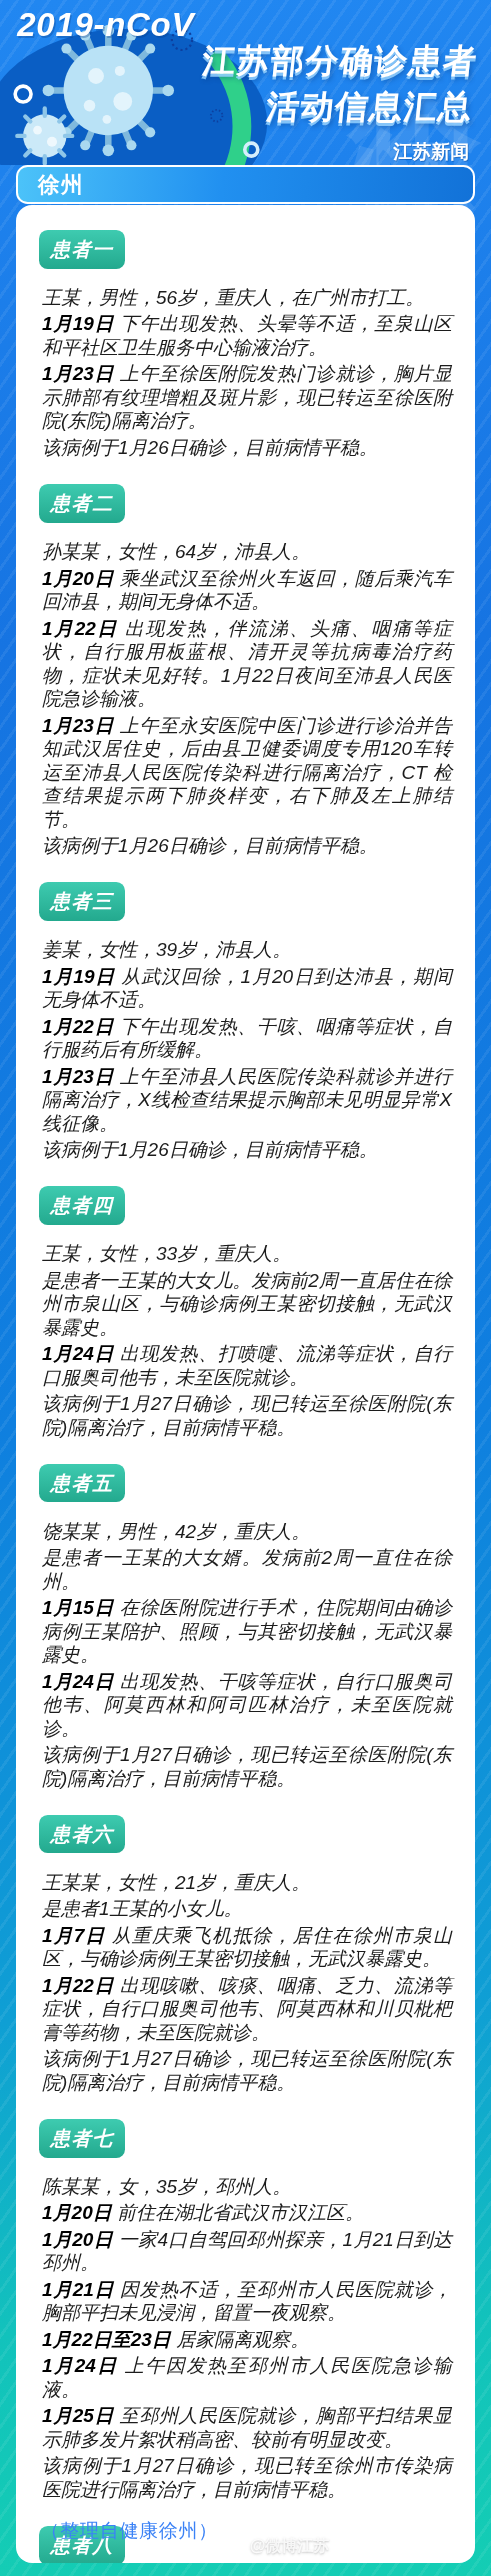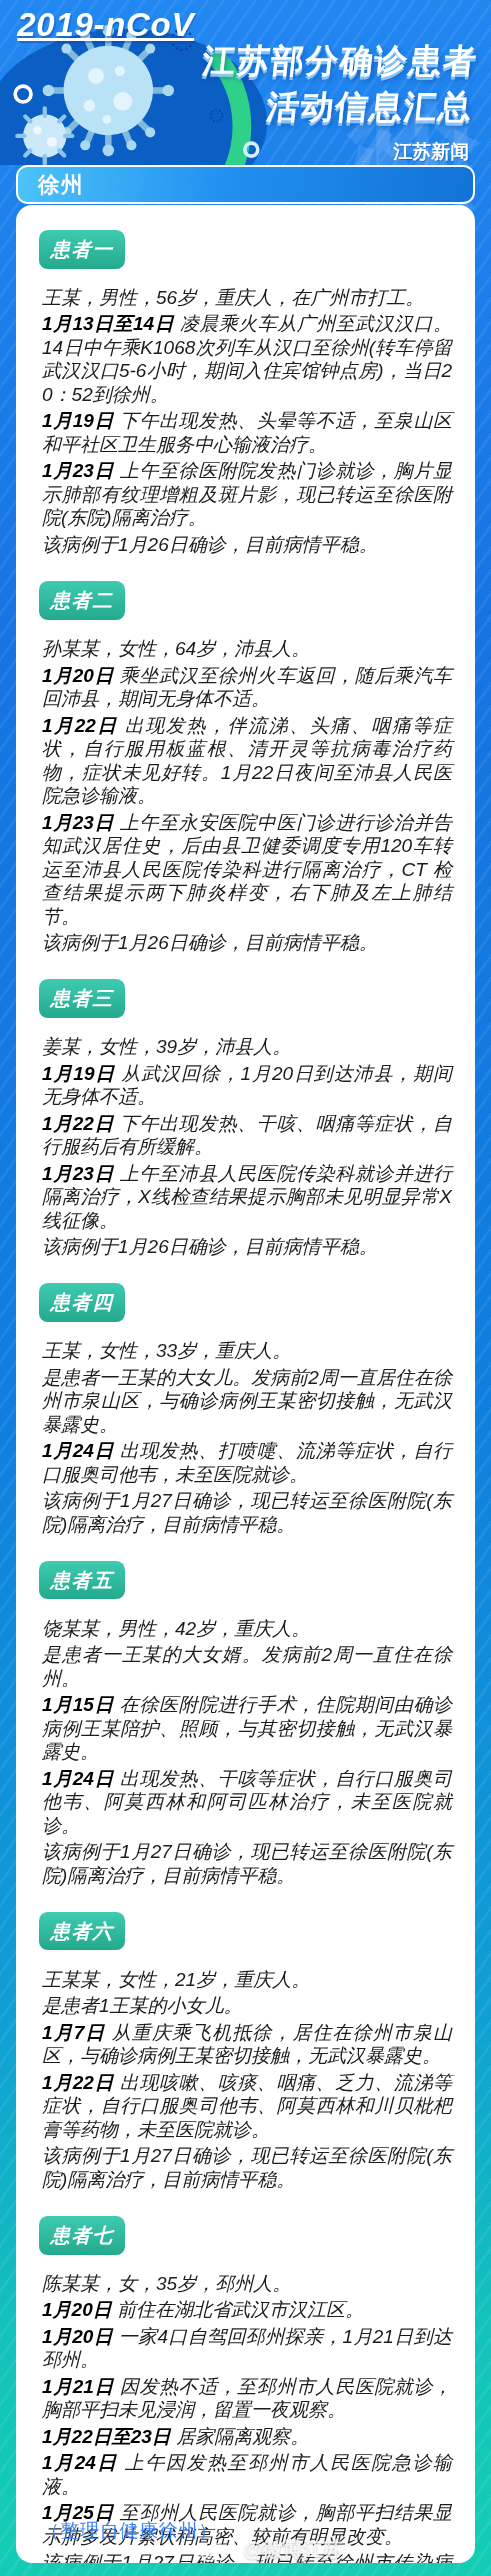--- a/index.html
+++ b/index.html
@@ -11,21 +11,20 @@
   .bg-stripes{
     position:absolute;inset:0;z-index:0;pointer-events:none;
     background:repeating-linear-gradient(125deg,rgba(255,255,255,0.07) 0 2.9px,rgba(255,255,255,0) 2.9px 13px);
   }
   
   .header{position:relative;height:165px;z-index:1;}
   .logo{
     position:absolute;left:17.3px;top:5.8px;
     font-size:33px;font-weight:bold;font-style:italic;color:#ffffff;letter-spacing:0.7px;
     text-shadow:1.4px 2.2px 0 rgba(8,62,140,.35);
-    text-decoration:underline;
   }
   .virus-art{position:absolute;left:0;top:0;width:491px;height:165px;}
   .main-title{
     position:absolute;right:16px;top:38px;text-align:right;z-index:2;
     font-size:33px;font-weight:bold;color:#ffffff;line-height:1.4;letter-spacing:1.4px;
     transform:skewX(-6deg);
     text-shadow:0 2.9px 0 rgba(150,210,255,.85),2.2px 4.3px 5px rgba(6,50,120,.45);
   }
   .producer-row{
     position:absolute;right:21.7px;top:139px;z-index:2;display:flex;align-items:center;
@@ -66,21 +65,21 @@
   }
   .patient p strong{font-weight:900;color:#000;}
   .source-note{
     position:absolute;left:24.6px;bottom:19px;margin:0;
     color:#3b82f6;font-size:19px;letter-spacing:0.7px;
   }
   
   .weibo-mark{
     position:absolute;left:50%;transform:translateX(-32%);top:2536px;z-index:5;
     display:flex;align-items:flex-end;gap:22px;
-    color:rgba(255,255,255,0.82);font-size:20px;font-weight:bold;
+    color:rgba(255,255,255,0.82);font-size:16px;font-weight:bold;
     text-shadow:0 0.7px 2.2px rgba(80,80,80,0.35);
   }
 </style>
 </head>
 <body>
 
 <div class="bg-stripes"></div>
 
 <div class="header">
   <svg class="virus-art" viewBox="0 0 680 228" xmlns="http://www.w3.org/2000/svg">
@@ -161,21 +160,20 @@
 <div class="city-bar">
   <span>徐州</span>
 </div>
 
 <div class="card">
   <div>
   <section class="patient">
     <div class="badge">患者一</div>
     <div class="paras">
           <p>王某，男性，56岁，重庆人，在广州市打工。</p>
-          <p><strong>1月13日至14日 </strong>凌晨乘火车从广州至武汉汉口。14日中午乘K1068次列车从汉口至徐州(转车停留武汉汉口5-6小时，期间入住宾馆钟点房)，当日20：52到徐州。</p>
           <p><strong>1月19日 </strong>下午出现发热、头晕等不适，至泉山区和平社区卫生服务中心输液治疗。</p>
           <p><strong>1月23日 </strong>上午至徐医附院发热门诊就诊，胸片显示肺部有纹理增粗及斑片影，现已转运至徐医附院(东院)隔离治疗。</p>
           <p>该病例于1月26日确诊，目前病情平稳。</p>
         </div>
   </section>
 
   <section class="patient">
     <div class="badge">患者二</div>
     <div class="paras">
           <p>孙某某，女性，64岁，沛县人。</p>

